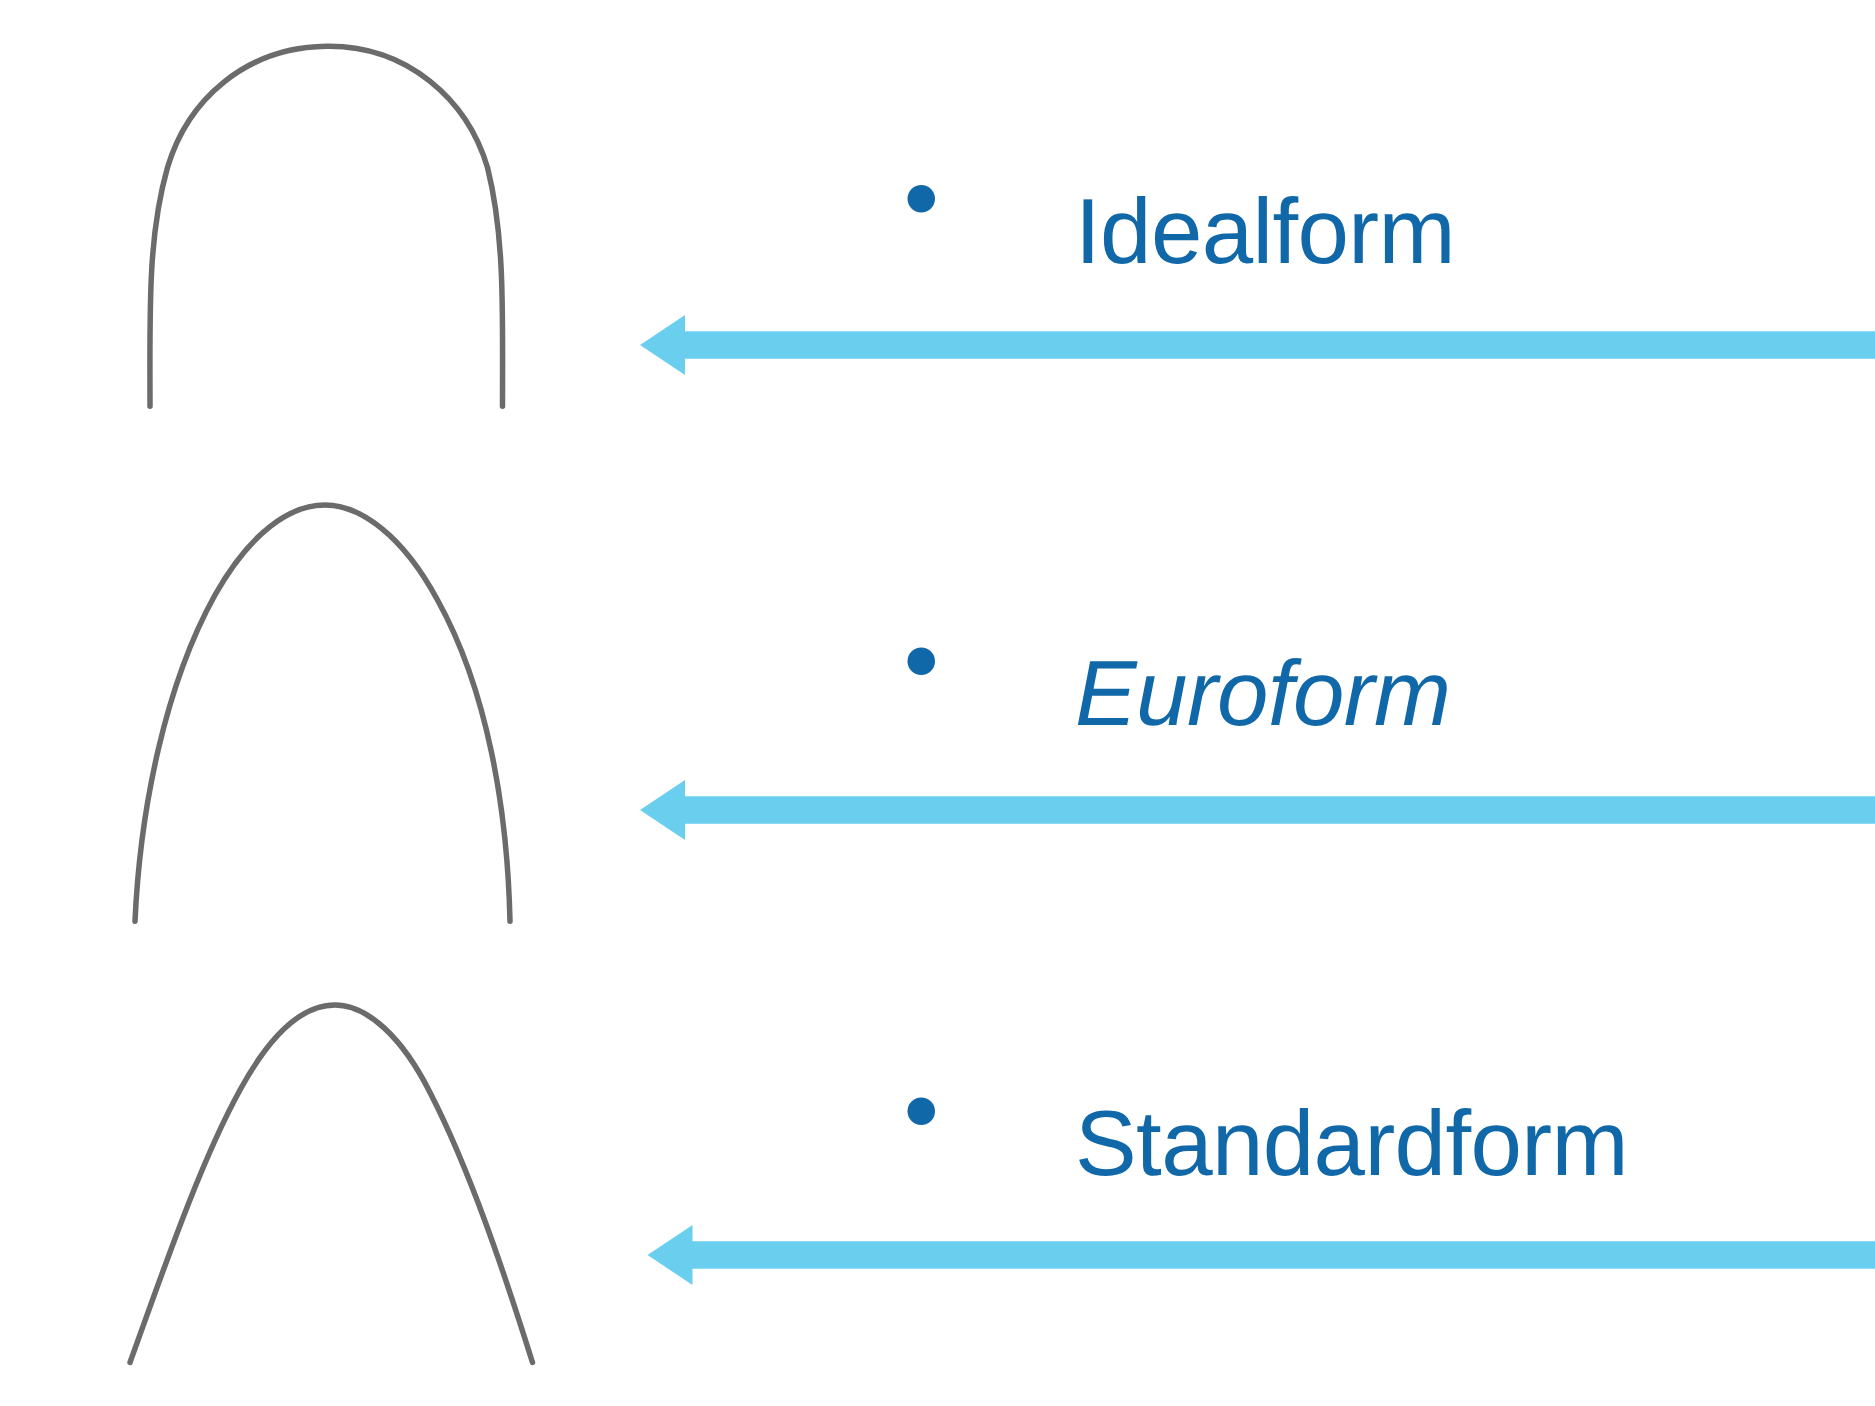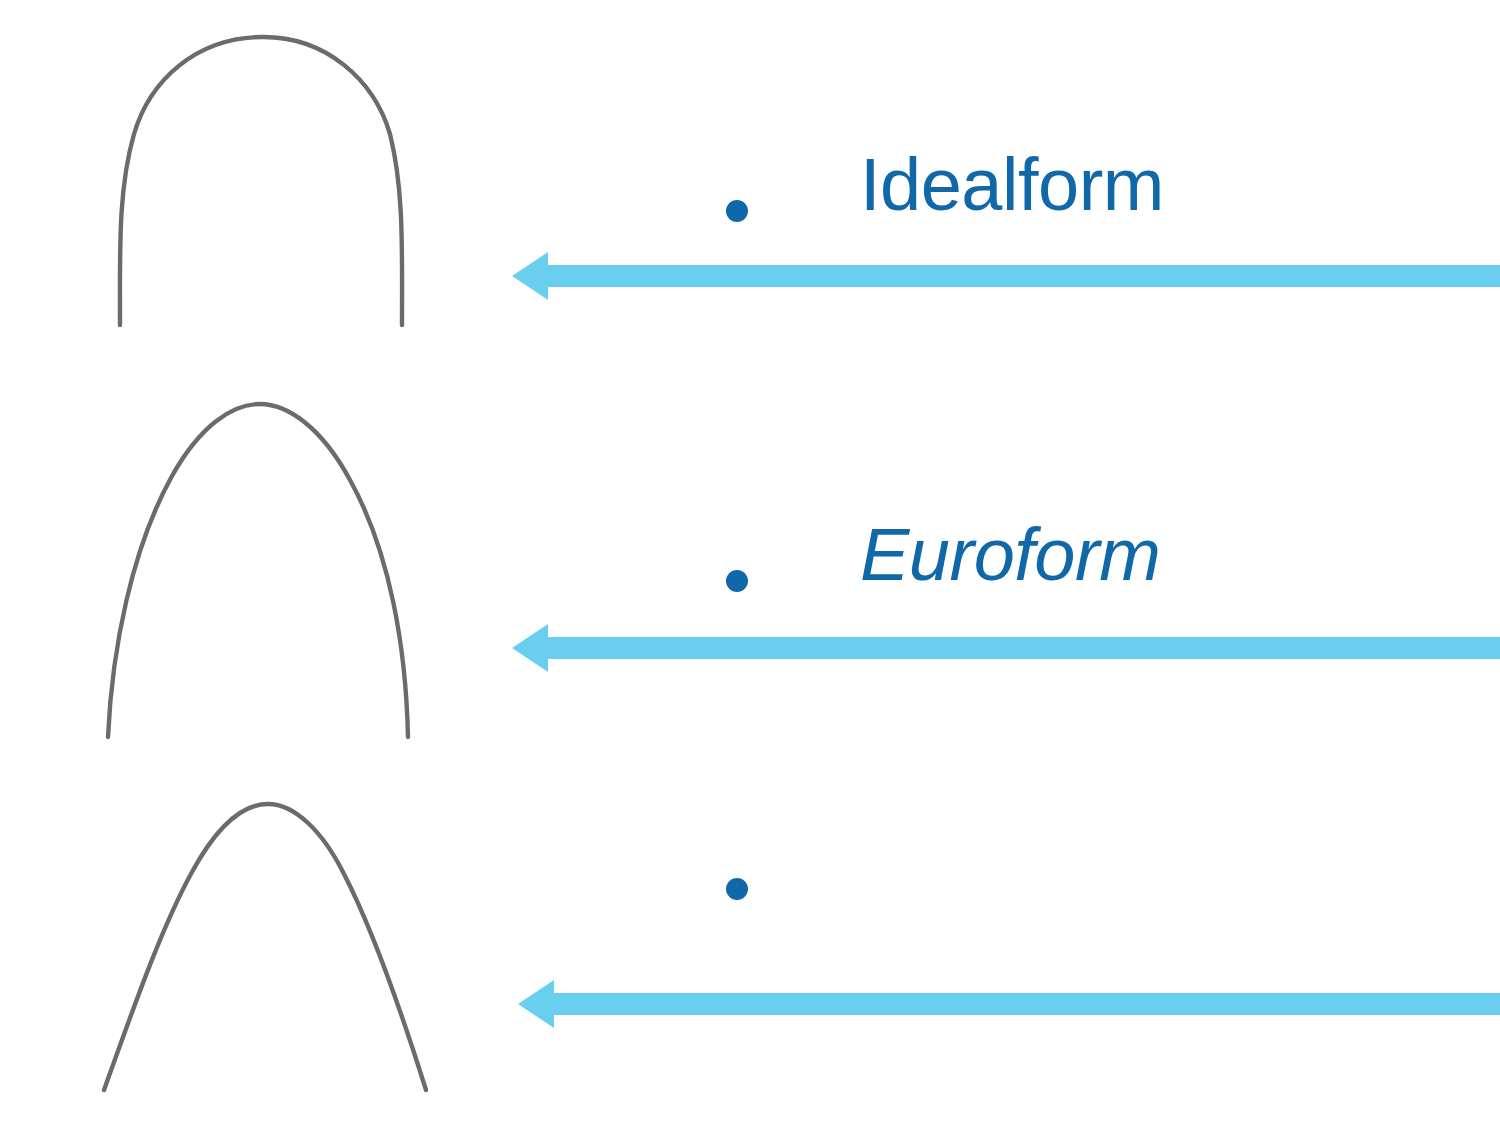--- a/index.html
+++ b/index.html
@@ -40,21 +40,21 @@
     stroke: #6b6b6b;
     stroke-width: 4.4;
     stroke-linecap: round;
     stroke-linejoin: round;
   }
 
   
   .label-row {
     position: absolute;
     display: flex;
-    align-items: flex-end;
+    align-items: flex-start;
     white-space: nowrap;
   }
   #row-idealform     { left: 726px; top: 148px; }
   #row-euroform      { left: 726px; top: 518px; font-style: italic; }
   #row-standardform  { left: 726px; top: 878px; }
 
   .bullet-dot {
     width: 22px;
     height: 22px;
     border-radius: 50%;
@@ -123,20 +123,21 @@
     <span class="label-text">Idealform</span>
   </div>
 
   <div class="label-row" id="row-euroform">
     <span class="bullet-dot"></span>
     <span class="label-text">Euroform</span>
   </div>
 
   <div class="label-row" id="row-standardform">
     <span class="bullet-dot"></span>
+    <span class="label-text">Standardform</span>
   </div>
 
   <div class="arrow" id="arrow-idealform">
     <svg viewBox="0 0 1000 60" preserveAspectRatio="none">
       <path class="arrow-shape" d="M 4 30 L 40 6 L 40 19 L 1000 19 L 1000 41 L 40 41 L 40 54 Z"></path>
     </svg>
   </div>
 
   <div class="arrow" id="arrow-euroform">
     <svg viewBox="0 0 1000 60" preserveAspectRatio="none">

